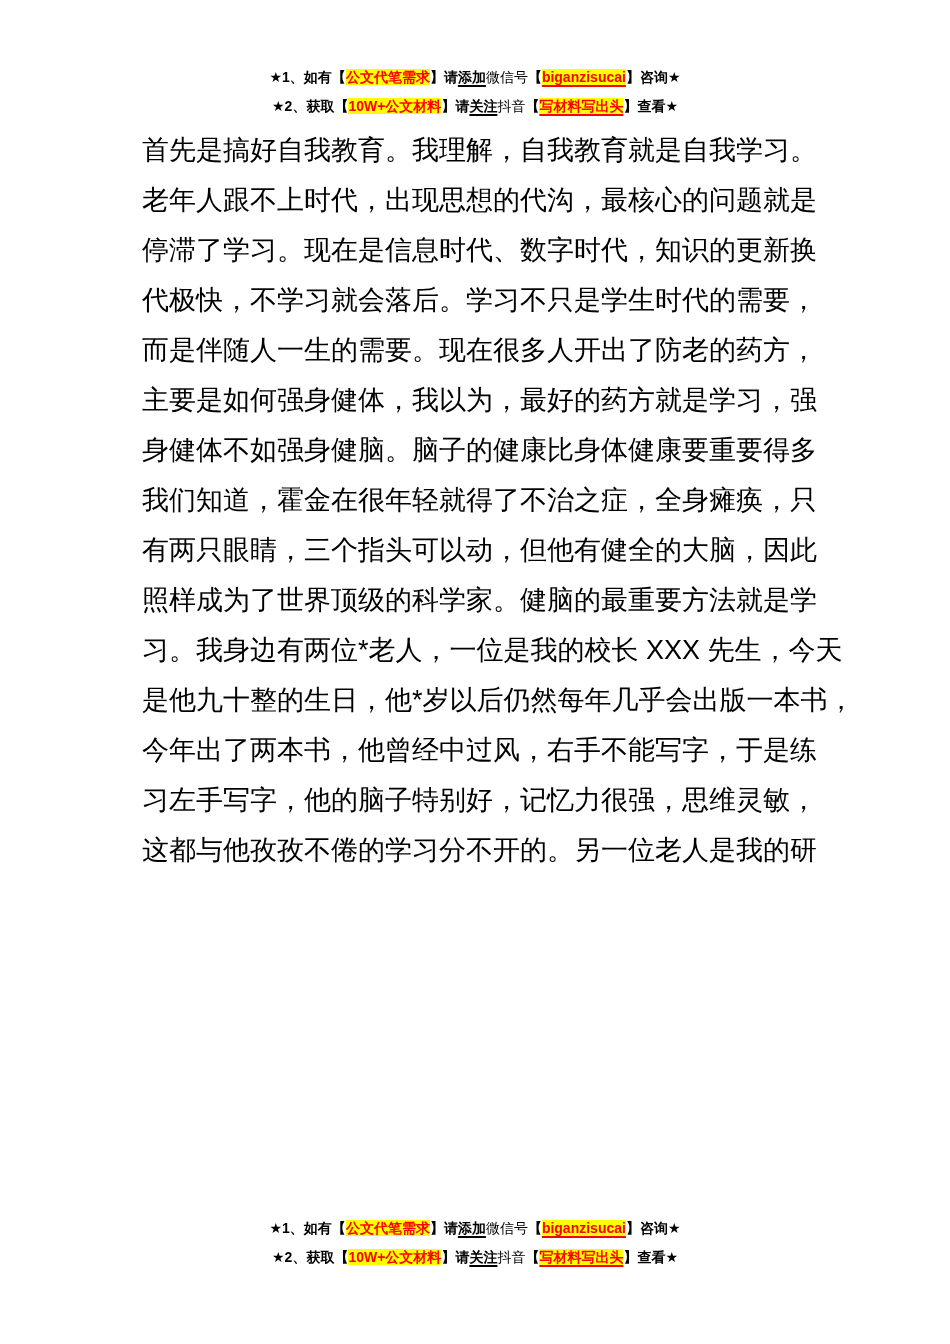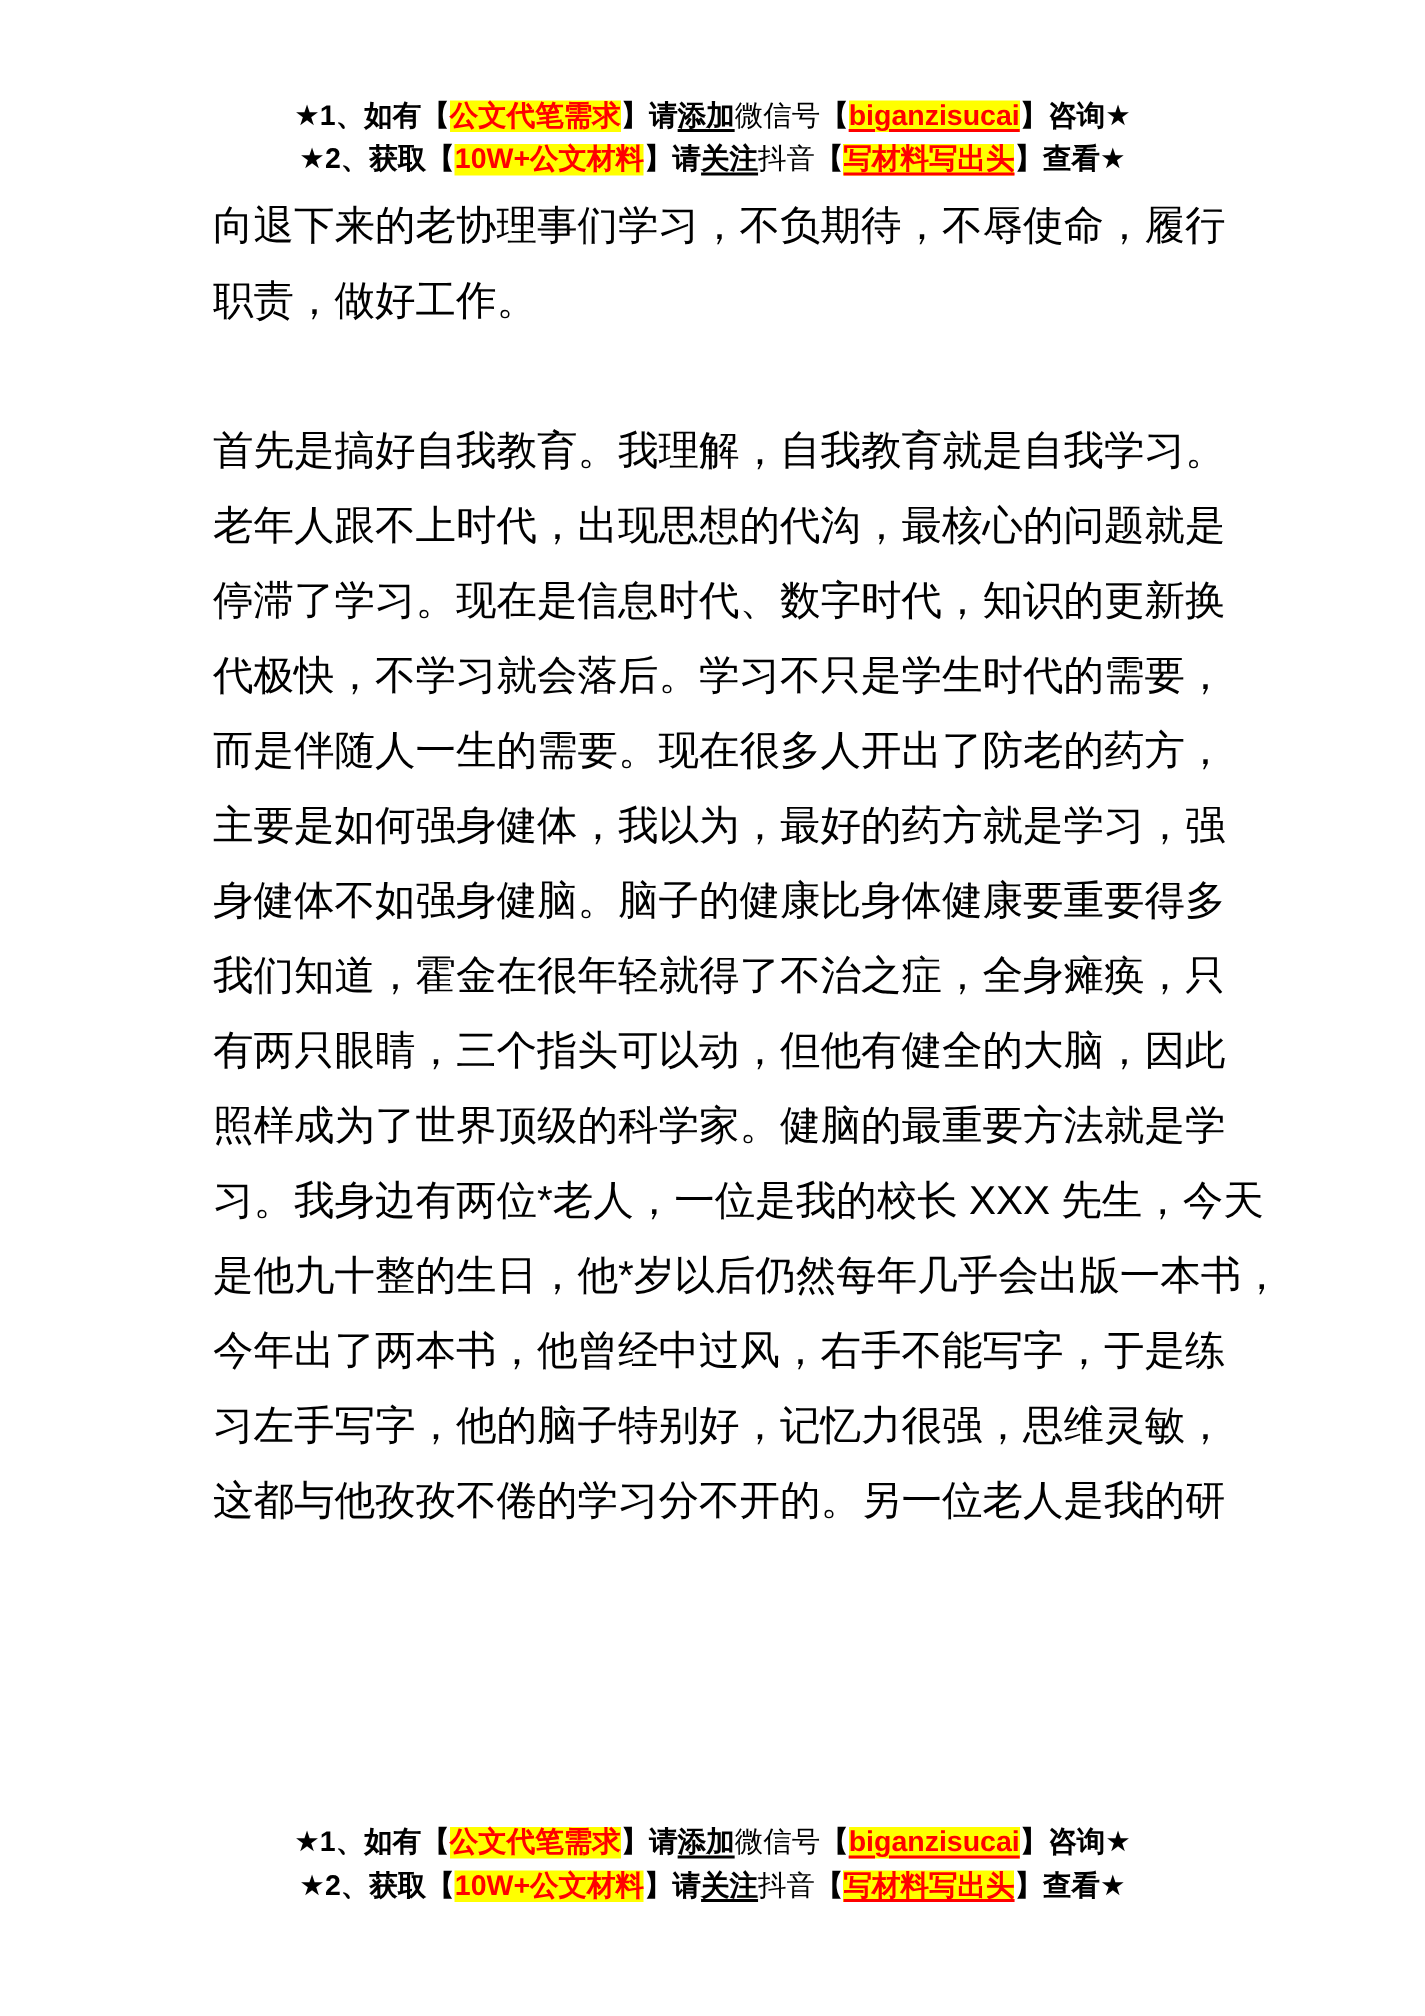--- a/index.html
+++ b/index.html
@@ -11,21 +11,21 @@
     margin: 0 auto;
     background: #ffffff;
     overflow: hidden;
     font-family: "Liberation Sans", "DejaVu Sans", sans-serif;
     color: #000000;
   }
   
   .banner {
     width: 100%;
     text-align: center;
-    font-size: 19px;
+    font-size: 14px;
     line-height: 29px;
     color: #000000;
     white-space: nowrap;
   }
   .banner-top { padding-top: 63px; }
   .banner-bottom { position: absolute; top: 1214px; left: 0; }
   .banner .b  { font-weight: 700; }
   .banner .rg { font-weight: 400; }
   .hl {
     background: #ffff00;
@@ -57,22 +57,20 @@
   <div class="banner banner-top">
     <div>
       <span class="b">★</span><span class="b">1、如有【</span><span class="hl">公文代笔需求</span><span class="b">】请</span><span class="b u">添加</span><span class="rg">微信号</span><span class="b">【</span><span class="hl u">biganzisucai</span><span class="b">】咨询</span><span class="b">★</span>
     </div>
     <div>
       <span class="b">★</span><span class="b">2、获取【</span><span class="hl">10W+公文材料</span><span class="b">】请</span><span class="b u">关注</span><span class="rg">抖音</span><span class="b">【</span><span class="hl u">写材料写出头</span><span class="b">】查看</span><span class="b">★</span>
     </div>
   </div>
 
   <div class="doc-body">
-    <p class="para">向退下来的老协理事们学习，不负期待，不辱使命，履行
-职责，做好工作。</p>
     <p class="para">首先是搞好自我教育。我理解，自我教育就是自我学习。
 老年人跟不上时代，出现思想的代沟，最核心的问题就是
 停滞了学习。现在是信息时代、数字时代，知识的更新换
 代极快，不学习就会落后。学习不只是学生时代的需要，
 而是伴随人一生的需要。现在很多人开出了防老的药方，
 主要是如何强身健体，我以为，最好的药方就是学习，强
 身健体不如强身健脑。脑子的健康比身体健康要重要得多
 我们知道，霍金在很年轻就得了不治之症，全身瘫痪，只
 有两只眼睛，三个指头可以动，但他有健全的大脑，因此
 照样成为了世界顶级的科学家。健脑的最重要方法就是学

